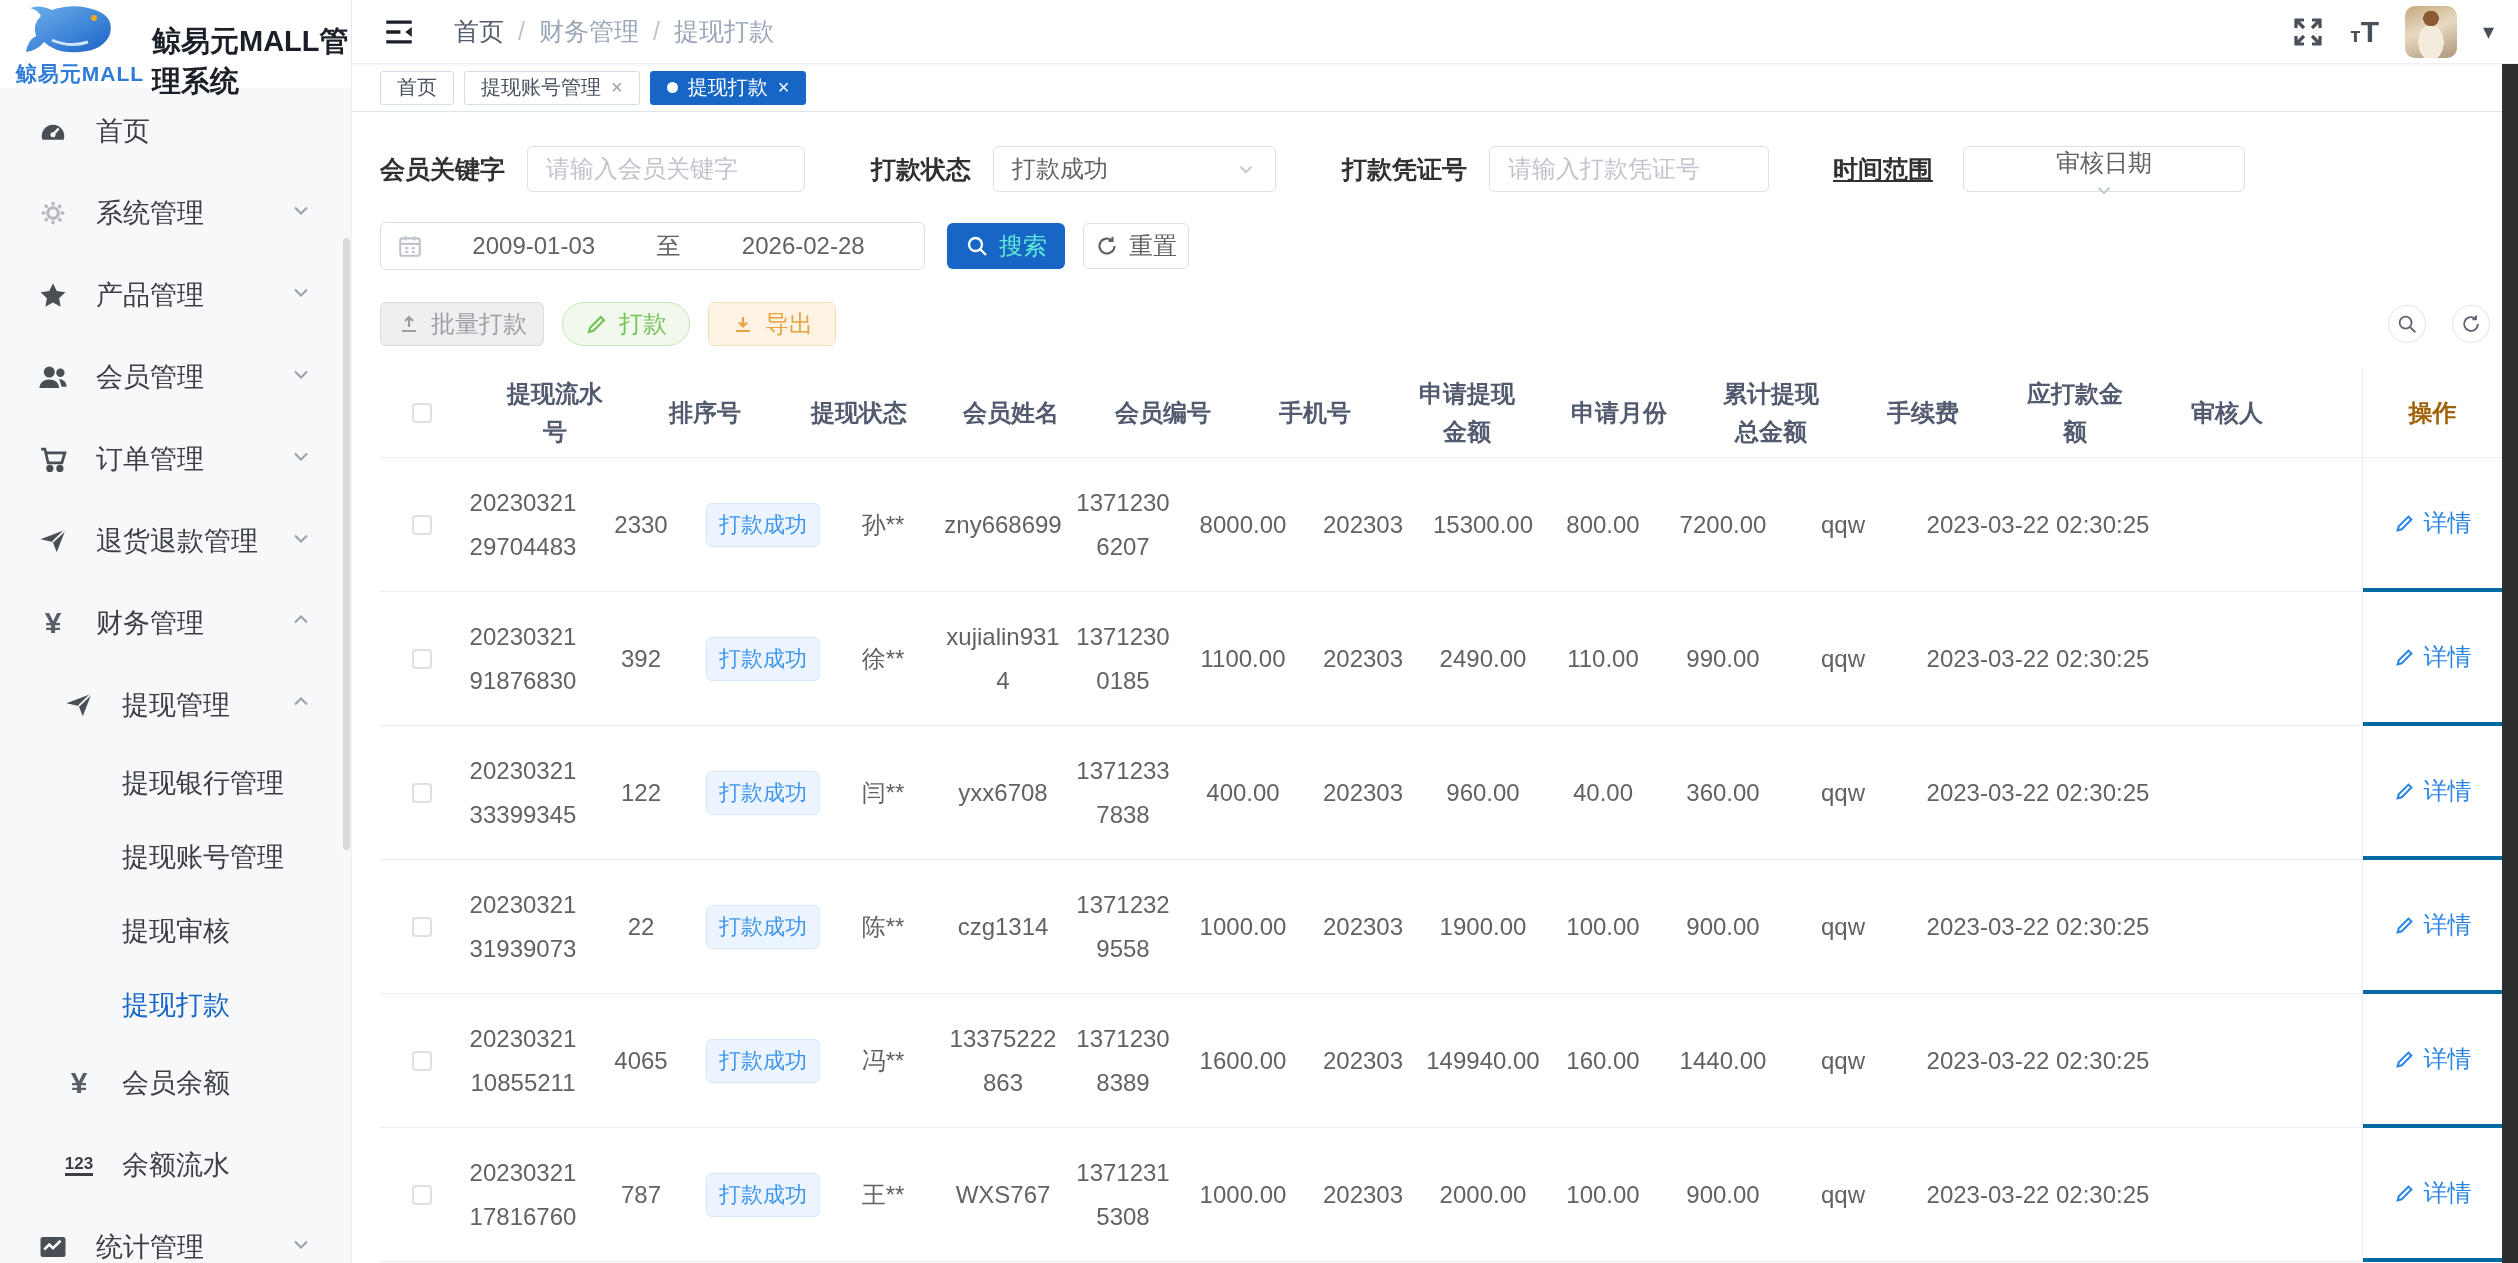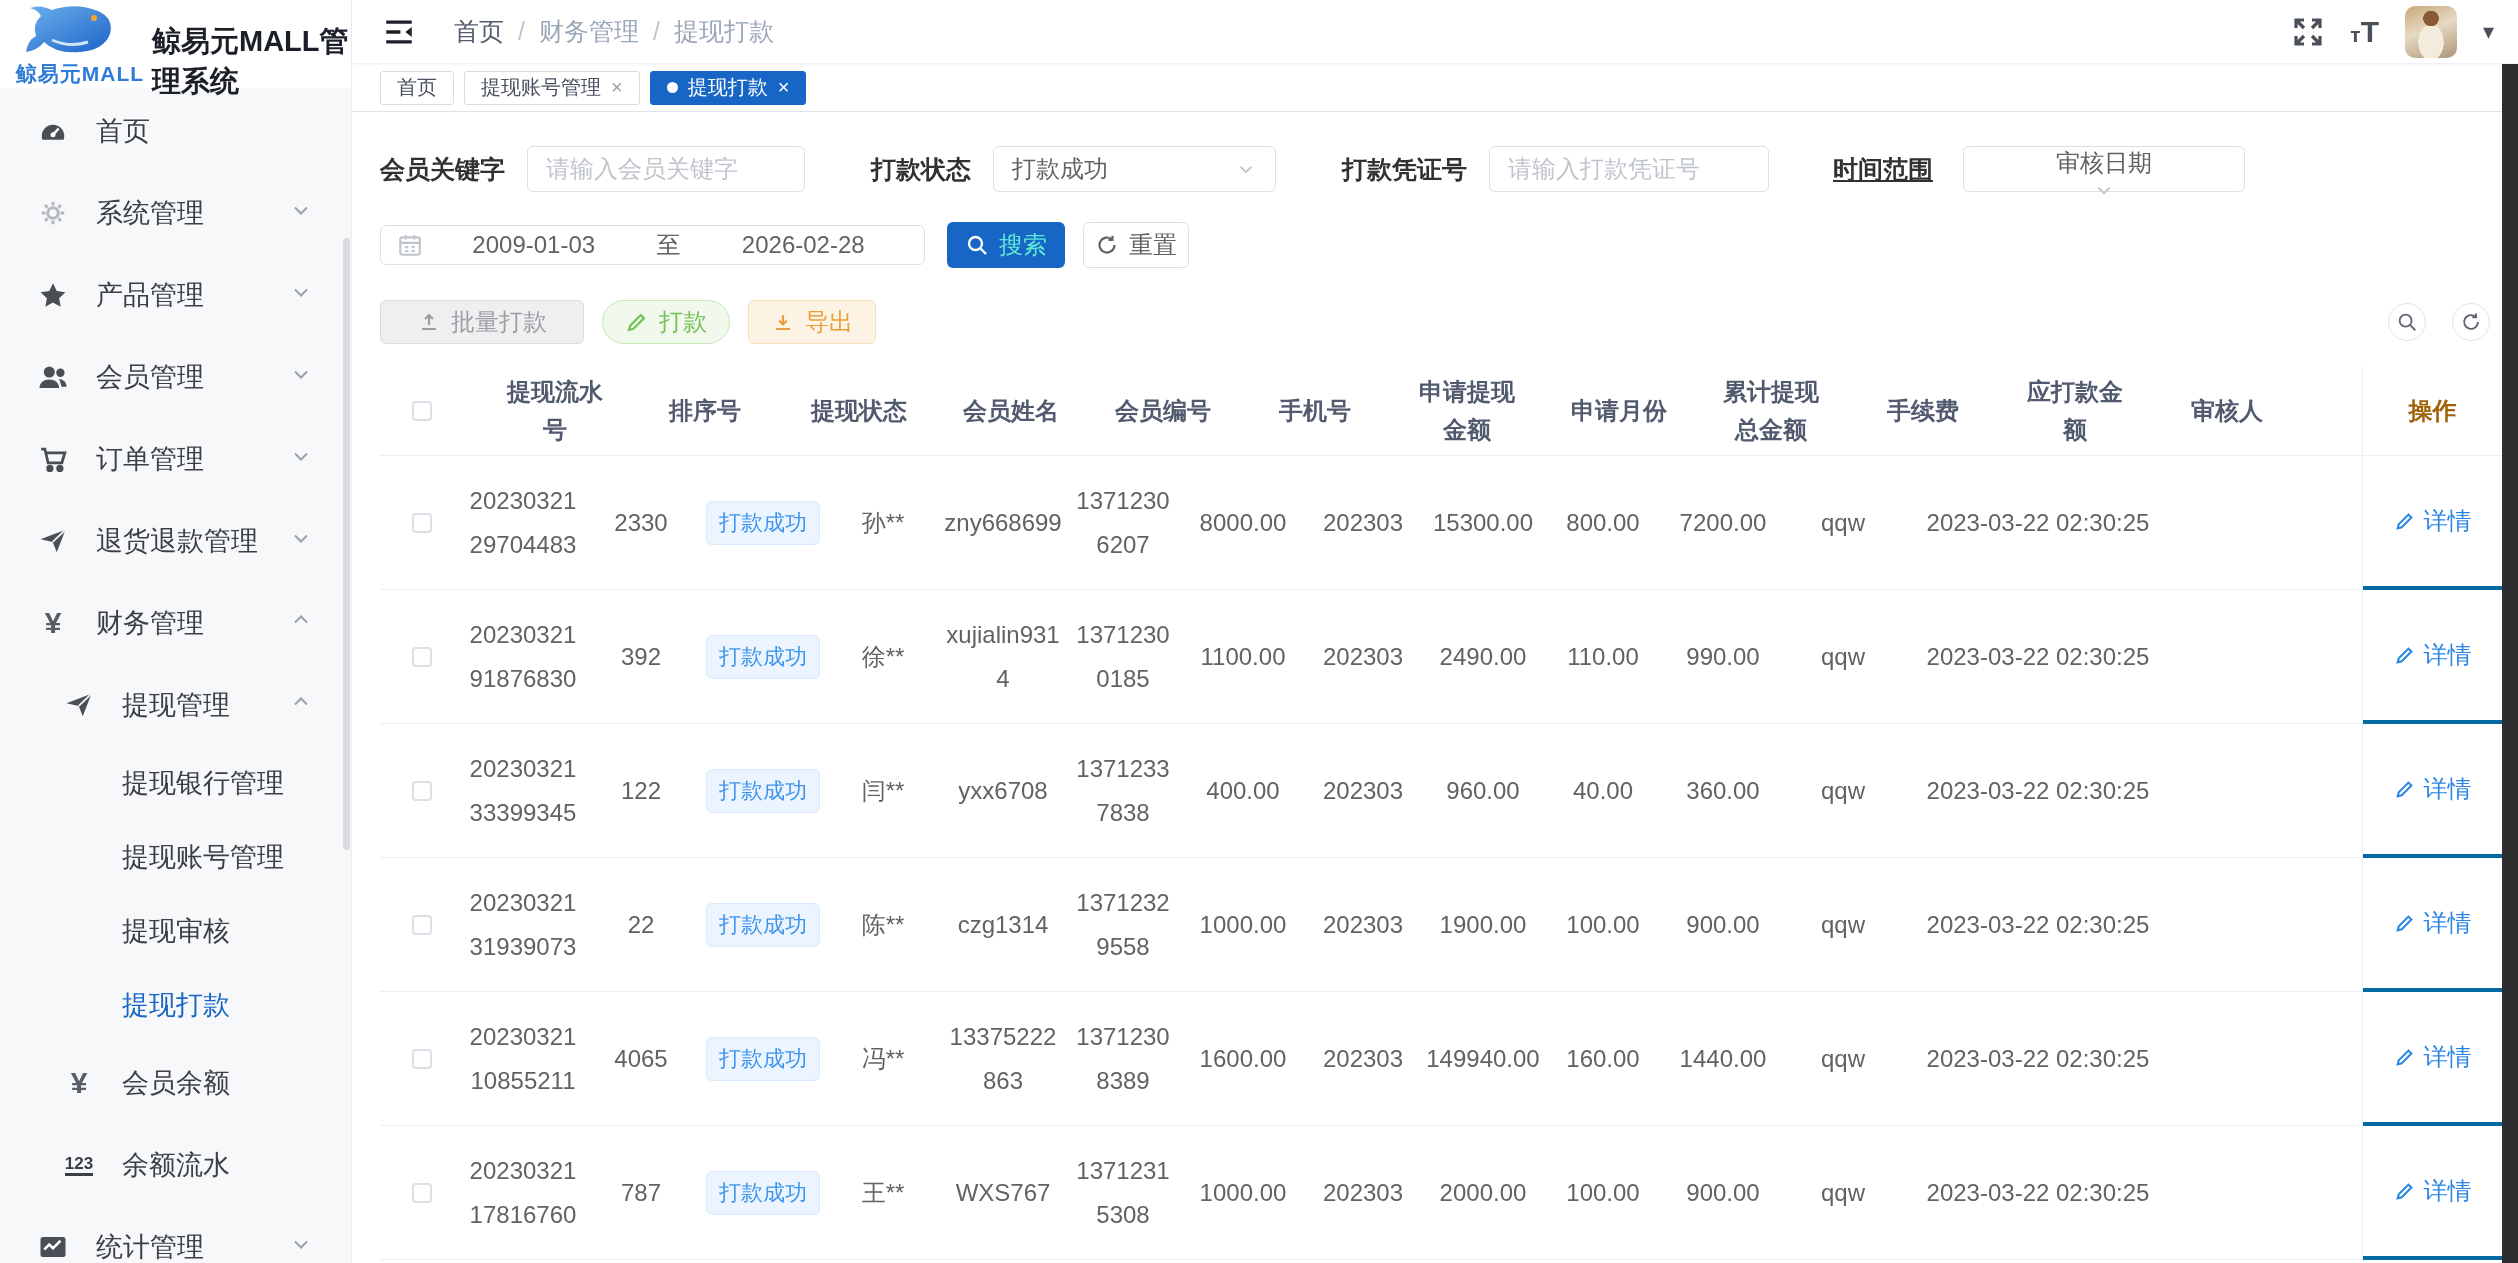--- a/index.html
+++ b/index.html
@@ -63,31 +63,31 @@
   .f-input { height:46px; border:1px solid #dcdfe6; border-radius:6px; display:flex; align-items:center;
     padding:0 18px; font-size:24px; color:#606266; background:#fff; cursor:text; }
   .placeholder { color:#c0c4cc; }
   .f-select { justify-content:space-between; cursor:pointer; }
   .chev-g { color:#c0c4cc; display:flex; }
   .g1-input { width:278px; margin-left:22px; }
   .g2 { margin-left:66px; } .g2-sel { width:283px; margin-left:22px; }
   .g3 { margin-left:66px; } .g3-input { width:280px; margin-left:22px; }
   .g4 { margin-left:64px;text-decoration:underline; } .g4-sel { width:282px; margin-left:30px;flex-direction:column; }
   .f-row2 { margin-top:30px; display:flex; align-items:center; }
-  .datebox { width:545px; height:40px; border:1px solid #dcdfe6; border-radius:6px; display:flex; align-items:center;
+  .datebox { width:545px; height:48px; border:1px solid #dcdfe6; border-radius:6px; display:flex; align-items:center;
     padding:0 16px; font-size:24px; color:#606266; cursor:pointer; }
   .datebox .cal { color:#c0c4cc; display:flex; margin-right:6px; }
   .datebox .d { flex:1; text-align:center; }
   .datebox .zhi { color:#606266; width:60px; text-align:center; }
   .btn { height:46px; border-radius:6px; font-size:24px; display:flex; align-items:center; justify-content:center;
     gap:10px; cursor:pointer; border:1px solid transparent; white-space:nowrap; }
   .btn-search { background:#1766c6; color:#5eead4; width:118px; margin-left:22px; }
   .btn-reset { background:#fff; color:#606266; border-color:#dcdfe6; width:106px; margin-left:18px; }
   .a-row { margin-top:32px; display:flex; align-items:center; position:relative; }
-  .btn-batch { height:44px; background:#efeff0; border-color:#dcdcdf; color:#9b9ea5; padding:0 36px; }
+  .btn-batch { height:44px; background:#efeff0; border-color:#dcdcdf; color:#9b9ea5; padding:0 16px; }
   .btn-pay { height:44px; background:#f0f9eb; border-color:#c8e6b8; color:#76c158; padding:0 22px; margin-left:18px;border-radius:22px; }
   .btn-export { height:44px; background:#fdf3e5; border-color:#f7dfb7; color:#e8a23d; padding:0 22px; margin-left:18px; }
   .circles { margin-left:auto; display:flex; gap:26px; }
   .cbtn { width:38px; height:38px; border-radius:50%; border:1px solid #e2e2ea; display:flex; align-items:center; justify-content:center; color:#5f6470; background:#fff; cursor:pointer; }
 
   
   .tablewrap { margin-top:22px; position:relative; }
   .t-head { display:flex; height:90px; align-items:center; border-bottom:1px solid #ebeef5;
     font-weight:bold; color:#515a6e; font-size:24px; text-align:center; line-height:1.55;gap:32px; }
   .t-row { display:flex; height:134px; align-items:center; border-bottom:1px solid #ebeef5;

